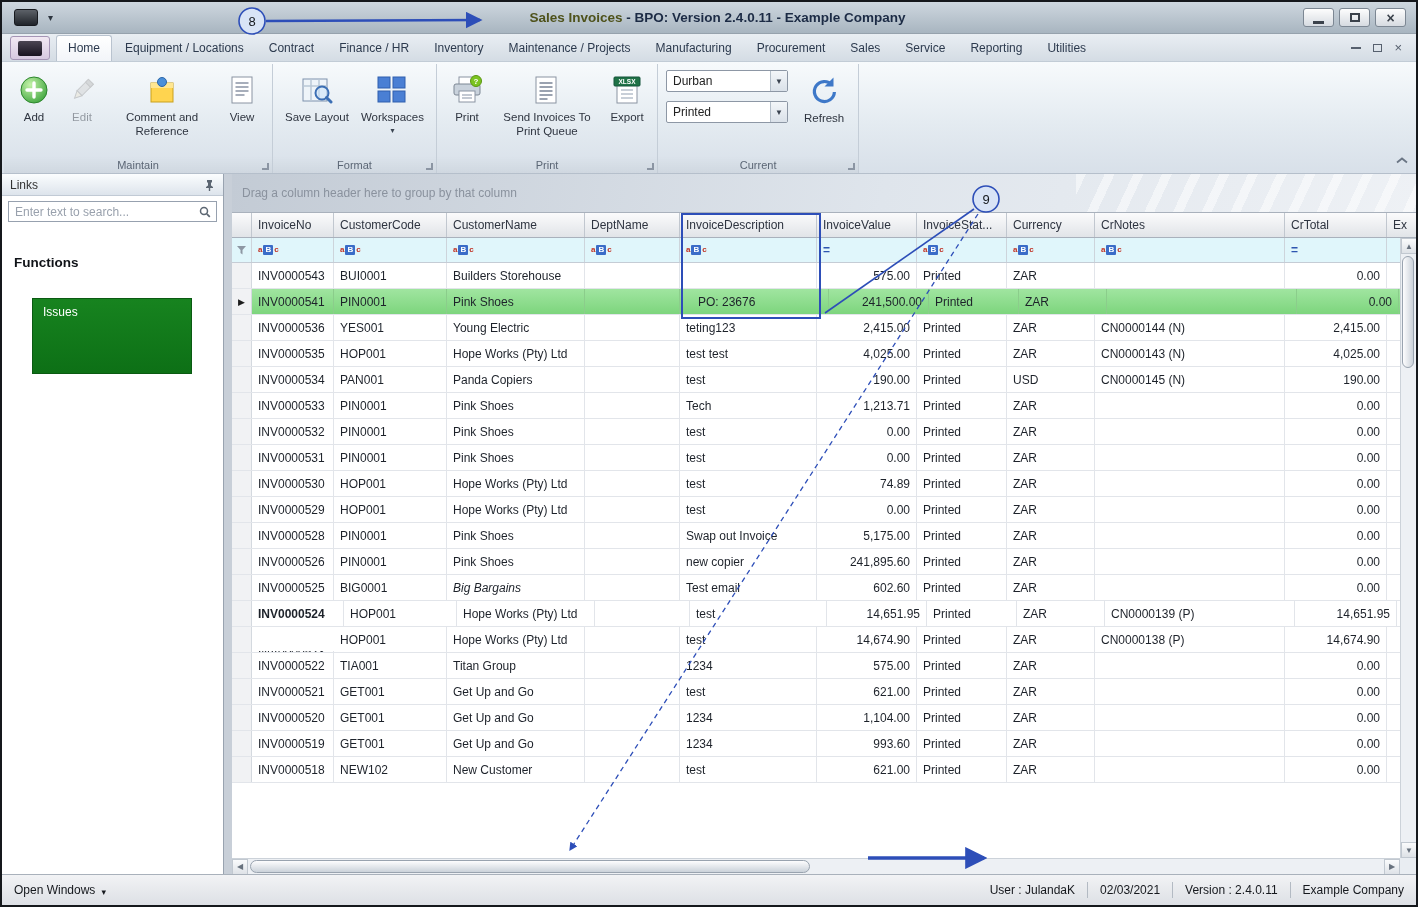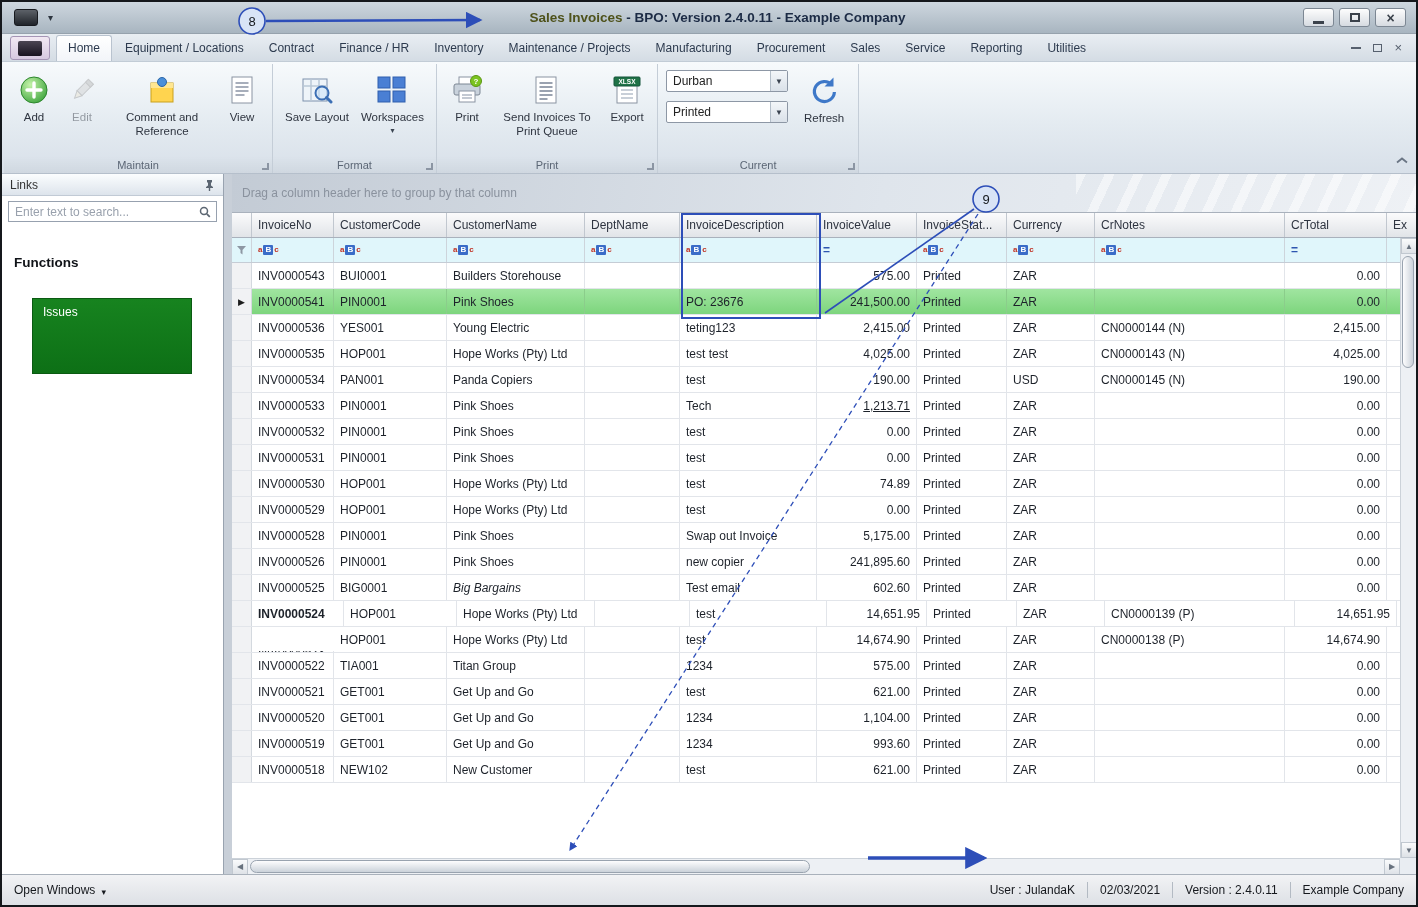--- a/index.html
+++ b/index.html
@@ -448,21 +448,21 @@
             <div class="gcell" style="width: 190px;"></div>
             <div class="gcell num" style="width: 102px;">0.00</div>
             <div class="gcell" style="width: 60px;"></div>
           </div>
           <div class="grow selected">
             <div class="ind">▶</div>
             <div class="gcell" style="width: 82px;">INV0000541</div>
             <div class="gcell" style="width: 113px;">PIN0001</div>
             <div class="gcell" style="width: 138px;">Pink Shoes</div>
             <div class="gcell" style="width: 95px;"></div>
-            <div class="gcell" style="width: 137px;">PO: 23676</div>
+            <div class="gcell" style="width: 137px; margin-left: 12px;">PO: 23676</div>
             <div class="gcell num" style="width: 100px;">241,500.00</div>
             <div class="gcell" style="width: 90px;">Printed</div>
             <div class="gcell" style="width: 88px;">ZAR</div>
             <div class="gcell" style="width: 190px;"></div>
             <div class="gcell num" style="width: 102px;">0.00</div>
             <div class="gcell" style="width: 60px;"></div>
           </div>
           <div class="grow">
             <div class="ind"></div>
             <div class="gcell" style="width: 82px;">INV0000536</div>
@@ -505,21 +505,21 @@
             <div class="gcell num" style="width: 102px;">190.00</div>
             <div class="gcell" style="width: 60px;"></div>
           </div>
           <div class="grow">
             <div class="ind"></div>
             <div class="gcell" style="width: 82px;">INV0000533</div>
             <div class="gcell" style="width: 113px;">PIN0001</div>
             <div class="gcell" style="width: 138px;">Pink Shoes</div>
             <div class="gcell" style="width: 95px;"></div>
             <div class="gcell" style="width: 137px;">Tech</div>
-            <div class="gcell num" style="width: 100px; text-decoration: underline;">1,213.71</div>
+            <div class="gcell num" style="width: 100px;">1,213.71</div>
             <div class="gcell" style="width: 90px;">Printed</div>
             <div class="gcell" style="width: 88px;">ZAR</div>
             <div class="gcell" style="width: 190px;"></div>
             <div class="gcell num" style="width: 102px;">0.00</div>
             <div class="gcell" style="width: 60px;"></div>
           </div>
           <div class="grow">
             <div class="ind"></div>
             <div class="gcell" style="width: 82px;">INV0000532</div>
             <div class="gcell" style="width: 113px;">PIN0001</div>

